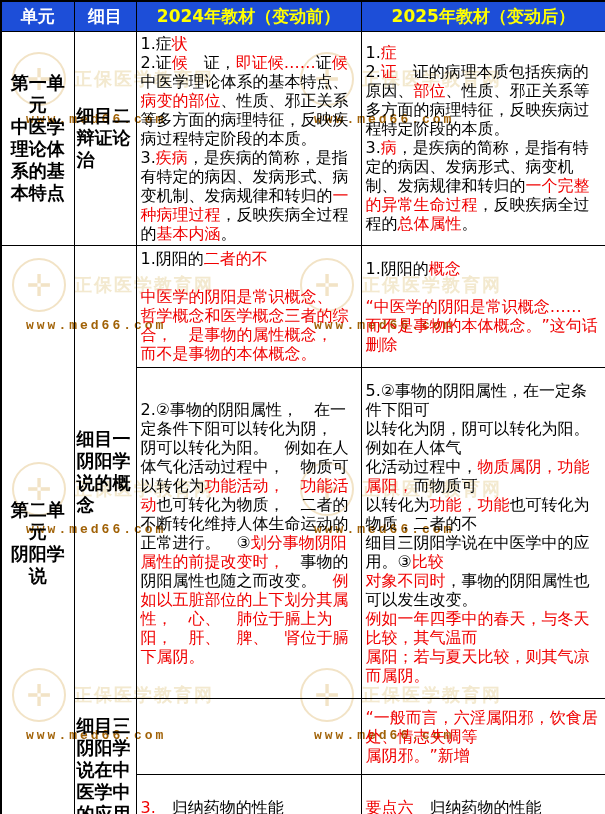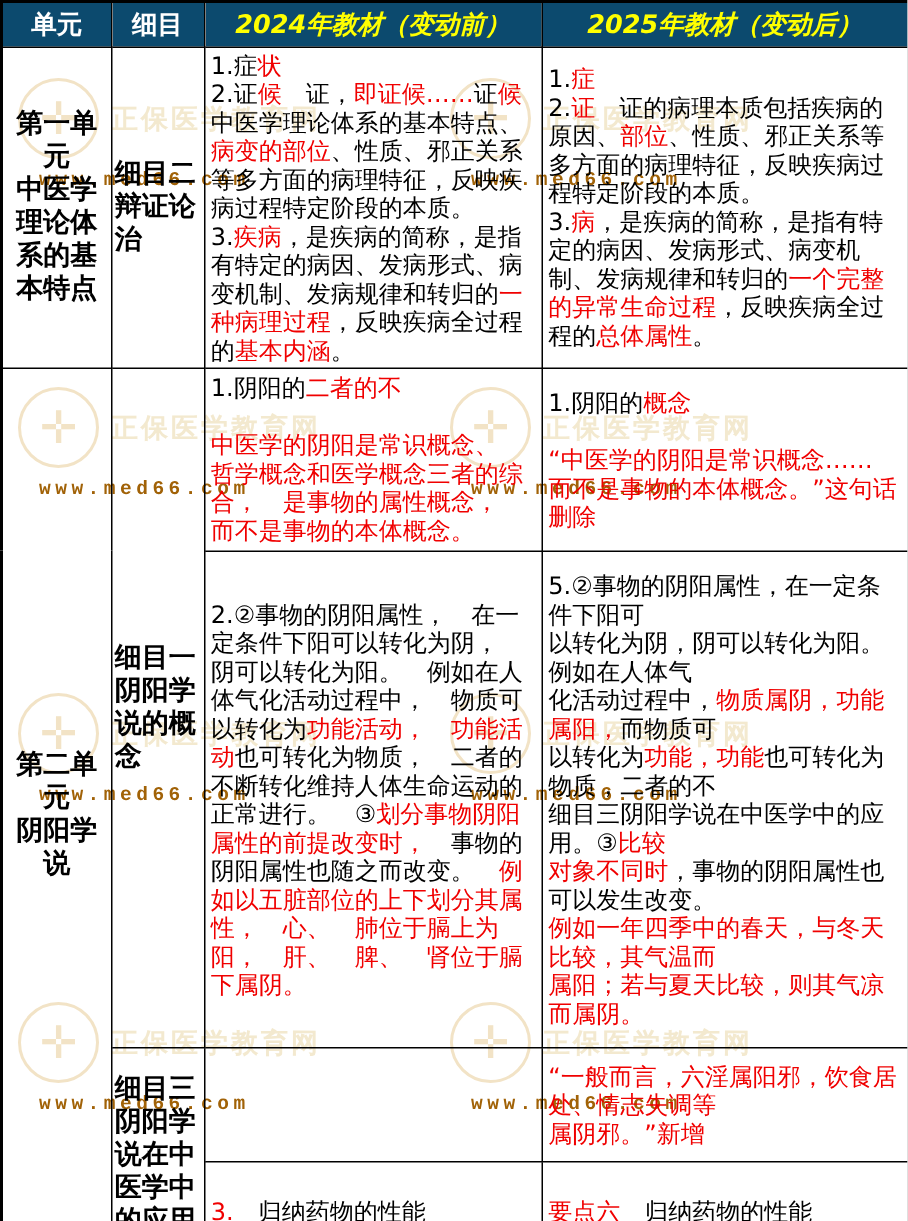--- a/index.html
+++ b/index.html
@@ -28,26 +28,26 @@
     border-collapse:collapse;table-layout:fixed;
     border:2px solid #000;
     background:transparent;
   }
   table.cmp td,table.cmp th{
     border:1.5px solid #000;
     vertical-align:middle;
     overflow:hidden;
   }
   tr.head th{
-    background:#0c4a6e;
+    background:#1d4ed8;
     color:#ffffff;
     font-size:17px;font-weight:bold;
     text-align:center;padding:2px 0;
   }
-  tr.head th.yr{color:#ffff00;font-style:italic;}
+  tr.head th.yr{color:#ffff00;}
   td.unit{
     font-size:18px;font-weight:bold;color:#000;
     text-align:center;white-space:pre-wrap;
     line-height:22px;padding:0 1px;
   }
   td.item{
     font-size:18px;font-weight:bold;color:#000;
     text-align:left;white-space:pre-wrap;
     line-height:22px;padding:16px 2px;
   }

